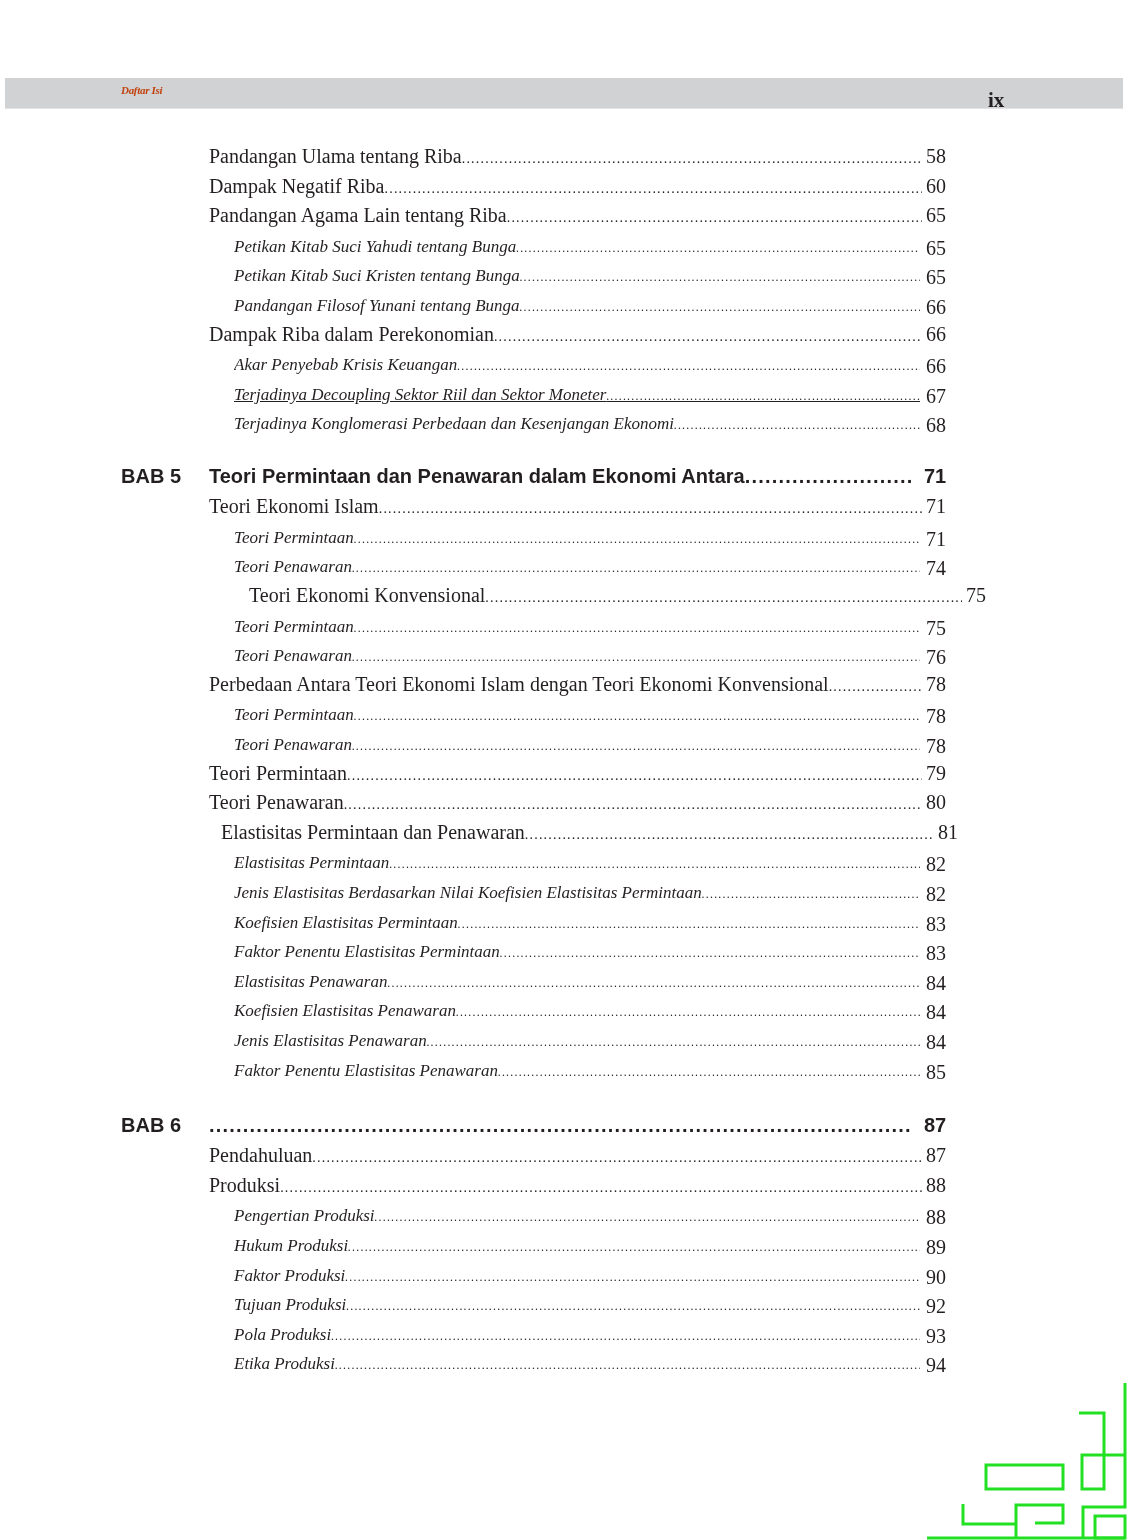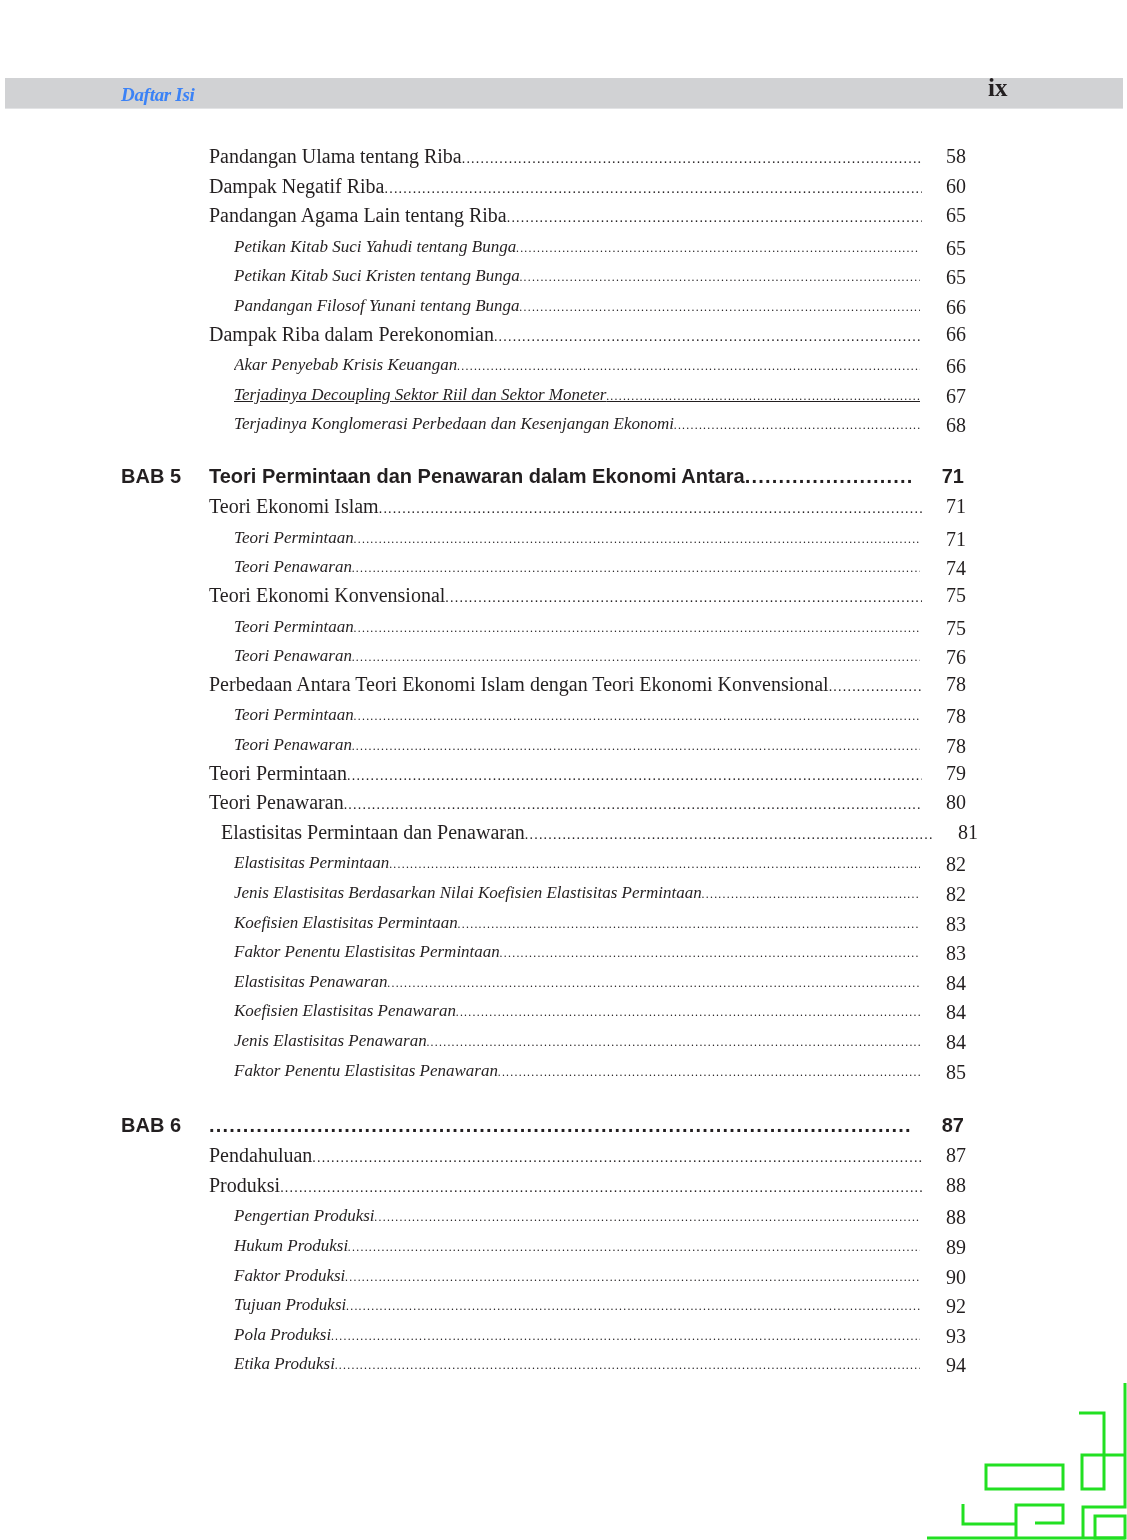--- a/index.html
+++ b/index.html
@@ -1,29 +1,29 @@
 <!DOCTYPE html>
 <html><head>
   <meta charset="utf-8">
   <style>
     html, body { margin: 0; padding: 0; background: #ffffff; }
     body { width: 1127px; height: 1540px; position: relative; overflow: hidden;
            font-family: "Liberation Serif", "DejaVu Serif", serif; color: #231f20; }
     .header-bar { position: absolute; left: 5px; top: 78px; width: 1118px; height: 30px;
                   background: #d1d2d4; border-bottom: 1px solid #e2e3e5; }
     .header-title { position: absolute; left: 121px; top: 84px; font-style: italic; font-weight: bold;
-                    font-size: 19px; font-family: "Liberation Serif", serif; color: #3b82f6; letter-spacing: -0.3px; }
-    .header-page { position: absolute; left: 988px; top: 74px; font-weight: bold; font-size: 25px;
+                    font-size: 11px; font-family: "Liberation Serif", serif; color: #c2410c; letter-spacing: -0.3px; }
+    .header-page { position: absolute; left: 988px; top: 88px; font-weight: bold; font-size: 21px;
                    font-family: "Liberation Serif", serif; color: #231f20; }
     .toc { position: absolute; left: 0; top: 0; width: 1127px; }
     .row { position: absolute; height: 28px; display: flex; align-items: baseline; white-space: nowrap; }
     .row .label { overflow: hidden; flex: 1 1 auto; display: flex; align-items: baseline; }
     .row .label .txt { flex: 0 0 auto; }
     .row .label .dots { flex: 1 1 auto; overflow: hidden; letter-spacing: 1.2px; color: #231f20; }
-    .row .page { position: absolute; right: -50px; width: 40px; text-align: right; }
+    .row .page { position: absolute; right: -50px; width: 40px; text-align: left; }
     .lvl1 { left: 209px; width: 713px; font-size: 20px; }
     .lvl1 .page { right: -44px; }
     .lvl2 { left: 234px; width: 686px; font-size: 17px; font-style: italic; }
     .lvl2 .page { right: -46px; font-style: normal; font-size: 20px; }
     .chap { left: 121px; width: 792px; font-size: 20px; font-weight: bold;
             font-family: "Liberation Sans", "DejaVu Sans", sans-serif; }
     .chap .bab { width: 88px; flex: 0 0 88px; }
     .chap .page { right: -51px; }
     .dots::after { content: "................................................................................................................................................................................................................................................"; }
     .chap .dots { letter-spacing: 0.6px; font-weight: bold; }
@@ -131,21 +131,21 @@
       </span>
       <span class="page">71</span>
     </div>
     <div class="row lvl2" style="top: 557.3px;">
       <span class="label">
         <span class="txt">Teori Penawaran</span>
         <span class="dots"></span>
       </span>
       <span class="page">74</span>
     </div>
-    <div class="row lvl1" style="top: 583.9px;">
+    <div class="row lvl1" style="top: 583.9px; margin-left: 40px;">
       <span class="label">
         <span class="txt">Teori Ekonomi Konvensional</span>
         <span class="dots"></span>
       </span>
       <span class="page">75</span>
     </div>
     <div class="row lvl2" style="top: 616.5px;">
       <span class="label">
         <span class="txt">Teori Permintaan</span>
         <span class="dots"></span>

